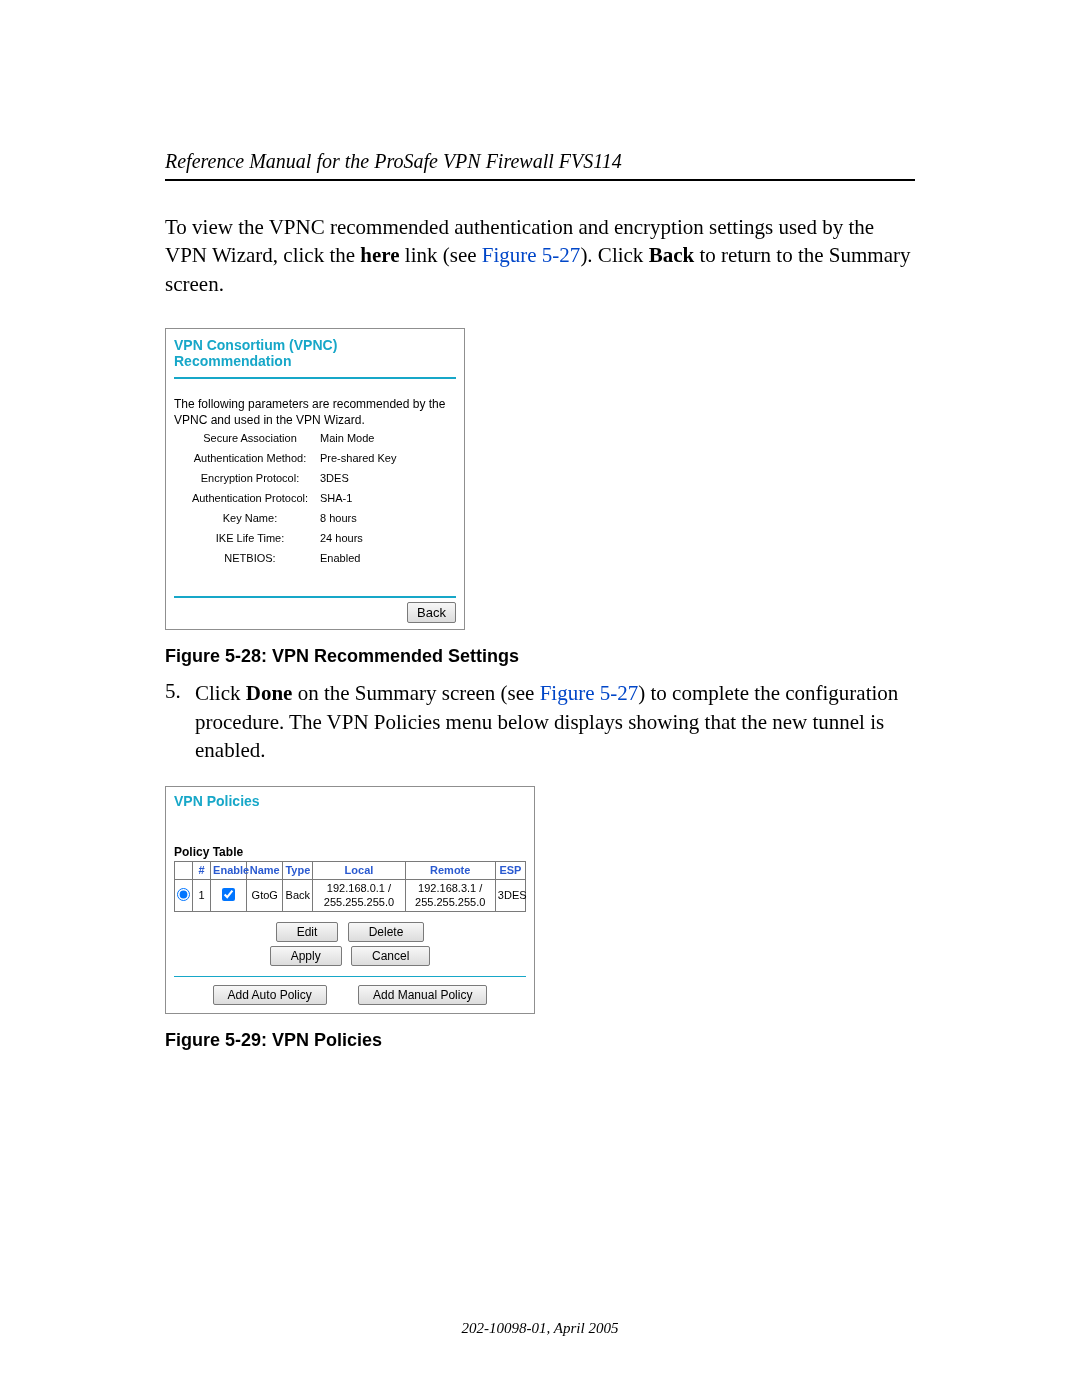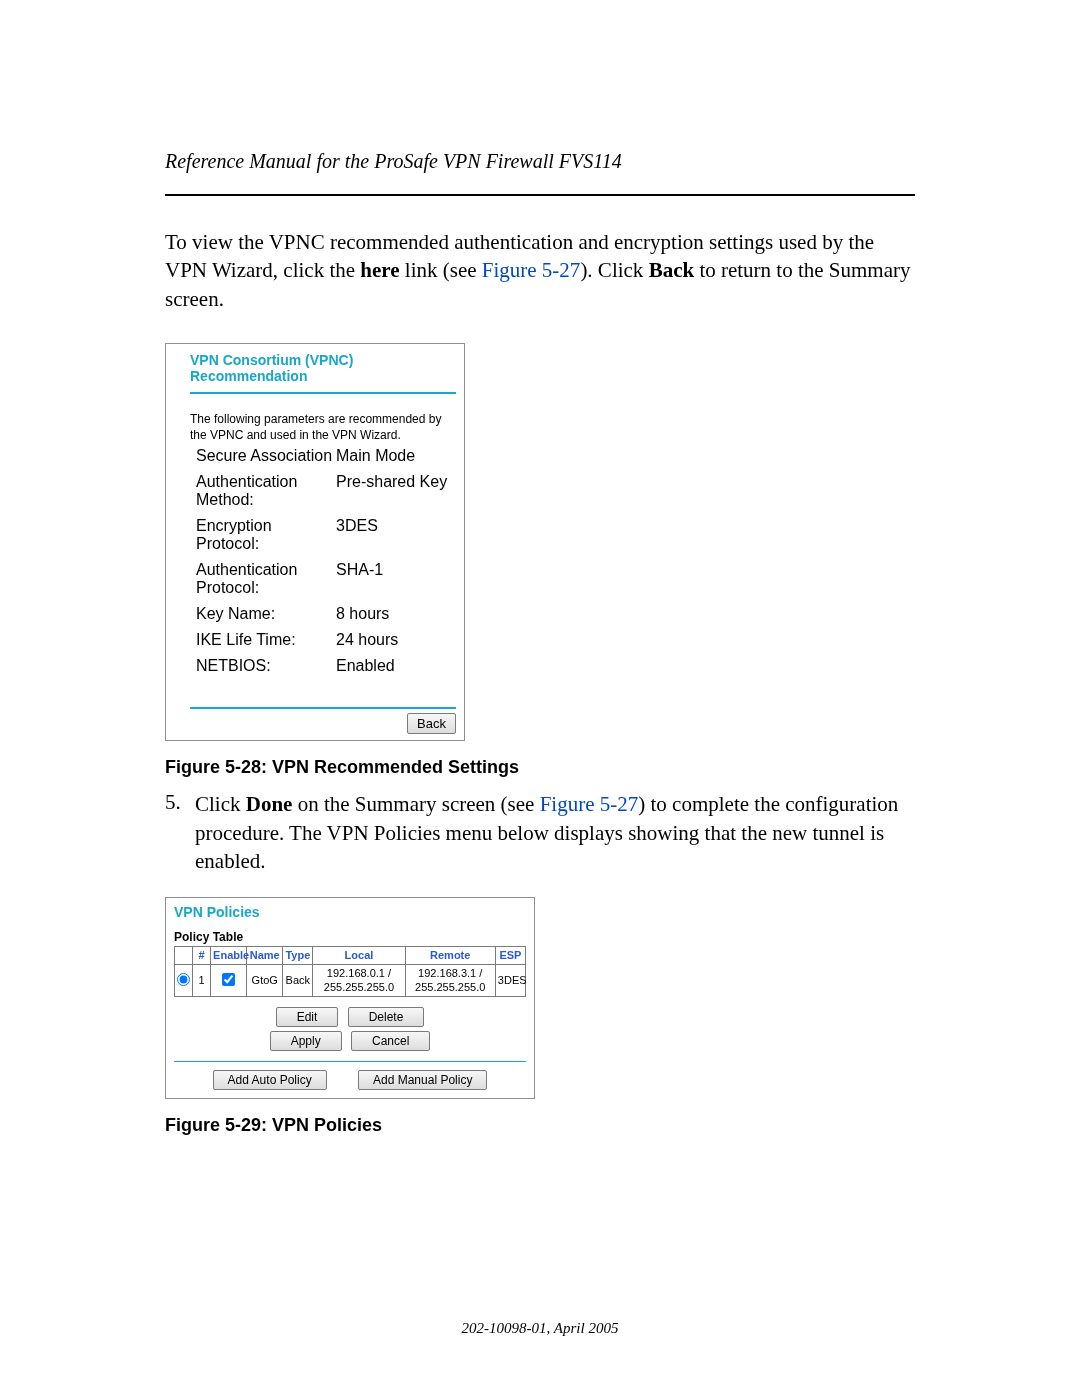--- a/index.html
+++ b/index.html
@@ -14,21 +14,21 @@
     width: 1080px;
     height: 1397px;
     position: relative;
     padding: 150px 165px 0 165px;
     box-sizing: border-box;
     font-size: 21px;
   }
   .hdr-title {
     font-style: italic;
     font-size: 20px;
-    padding-bottom: 21px;
+    padding-bottom: 6px;
     border-bottom: 2px solid #000;
     margin-bottom: 32px;
   }
   .para {
     line-height: 1.35;
     margin-bottom: 30px;
   }
   .link { color: #0046c8; }
   .bold { font-weight: bold; }
   .fig-caption {
@@ -38,21 +38,21 @@
     margin: 16px 0 12px 0;
   }
 
   
   .panel1 {
     width: 300px;
     border: 1px solid #8f8f8f;
     background: #fff;
     font-family: Arial, Helvetica, sans-serif;
     font-size: 13px;
-    padding: 8px 8px 6px 24px;
+    padding: 8px 8px 6px 8px;
     box-sizing: border-box;
     margin-top: 6px;
   }
   .panel1-title {
     color: #17a7c8;
     font-weight: bold;
     font-size: 14px;
     padding-bottom: 8px;
     border-bottom: 2px solid #17a7c8;
     margin-bottom: 18px;
@@ -60,22 +60,23 @@
   .panel1-intro {
     font-size: 12px;
     line-height: 1.3;
   }
   .params {
     padding-left: 6px;
     margin-bottom: 28px;
   }
   .param-row {
     display: flex;
-    font-size: 16px;
+    font-size: 11px;
     padding: 4px 0;
+    text-align: center;
   }
   .param-label { width: 140px; }
   .panel1-hr {
     border: none;
     border-top: 2px solid #17a7c8;
     margin: 0 0 4px 0;
   }
   .back-btn-row { text-align: right; }
   .btn {
     display: inline-block;
@@ -105,21 +106,21 @@
     font-family: Arial, Helvetica, sans-serif;
     font-size: 12px;
     padding: 6px 8px 8px 8px;
     box-sizing: border-box;
     margin-top: 6px;
   }
   .panel2-title {
     color: #17a7c8;
     font-weight: bold;
     font-size: 14px;
-    margin-bottom: 10px;
+    margin-bottom: 36px;
   }
   .pt-label { font-weight: bold; font-size: 12px; margin-bottom: 2px; }
   table.pt {
     border-collapse: collapse;
     width: 100%;
     table-layout: fixed;
   }
   table.pt th, table.pt td {
     border: 1px solid #7a7a7a;
     font-size: 11px;

